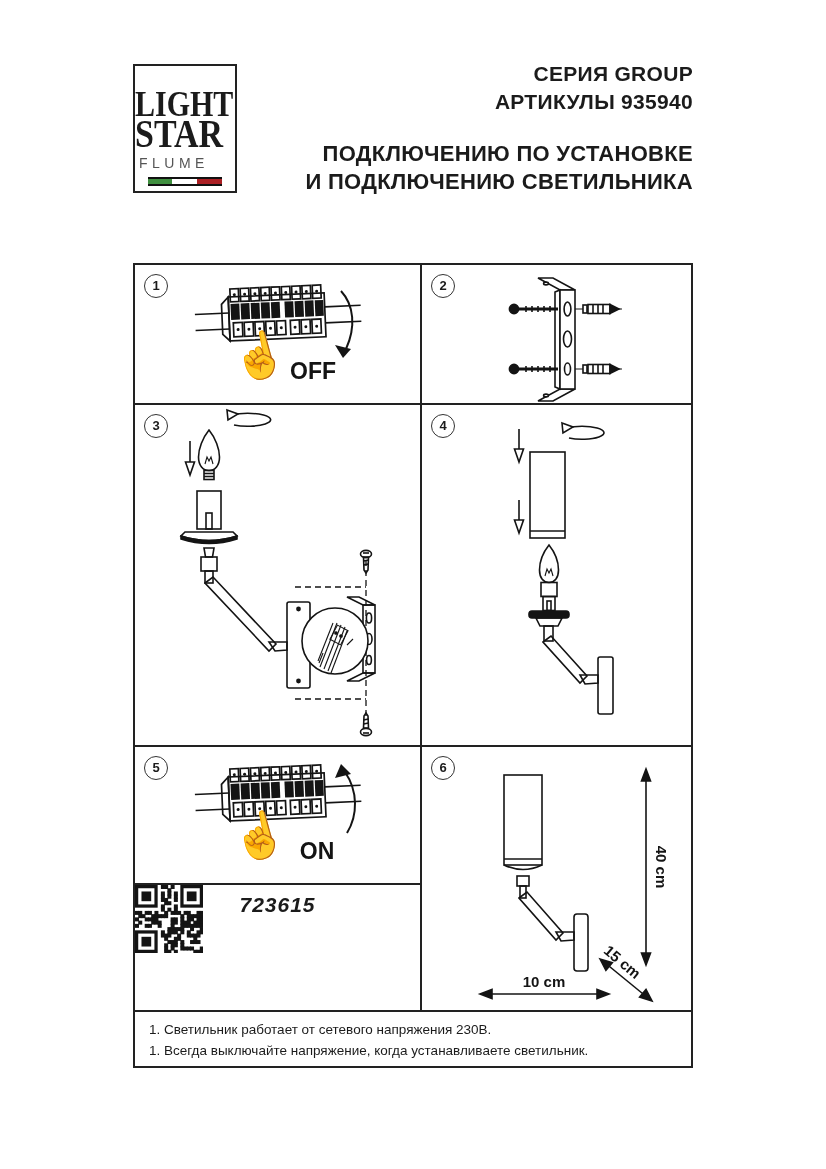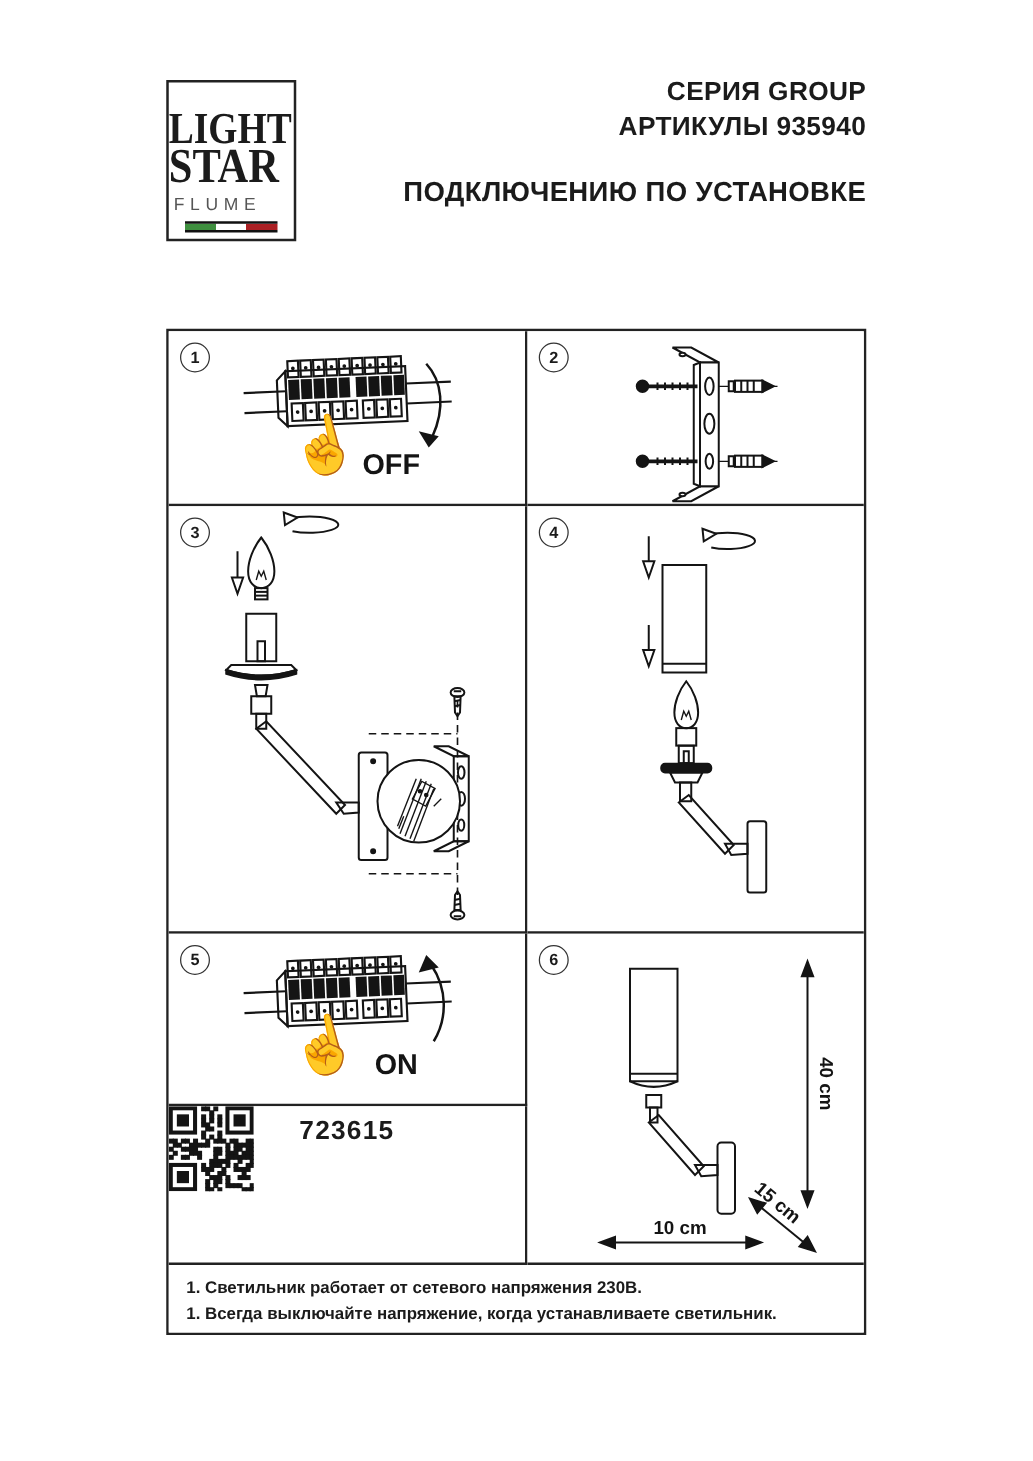--- a/index.html
+++ b/index.html
@@ -33,41 +33,42 @@
          border-radius:50%;font-size:13px;font-weight:bold;line-height:22px;text-align:center;
          color:#1b1b1b;background:#fff;z-index:2;}
   .cell svg{position:absolute;left:0;top:0;}
 
   
   .qrwrap{text-align:center;}
   .qrcode-label{font-size:21px;font-weight:bold;letter-spacing:1px;margin-top:8px;color:#1b1b1b;}
   .qrbox{margin:6px auto 0;width:68px;height:68px;}
 
   
-  .notes{font-size:13.5px;line-height:21px;color:#1b1b1b;padding:7px 10px 0 14px;font-weight:bold;}
+  .notes{font-size:13.5px;line-height:21px;color:#1b1b1b;padding:7px 10px 0 14px;}
 
   svg text{font-family:"Liberation Sans",sans-serif;}
 </style>
 </head>
 <body>
 
 <div class="page">
 
   <div class="logo">
     <div class="l1">LIGHT</div>
     <div class="l2">STAR</div>
     <div class="l3">FLUME</div>
     <div class="flagbar"></div>
   </div>
 
   <div class="hdr">
     <div class="series">СЕРИЯ GROUP</div>
     <div class="articles">АРТИКУЛЫ 935940</div>
     <div class="gap"></div>
     <div class="title1">ПОДКЛЮЧЕНИЮ ПО УСТАНОВКЕ</div>
+    <div class="title2">И ПОДКЛЮЧЕНИЮ СВЕТИЛЬНИКА</div>
   </div>
 
   <div class="grid">
 
     <div class="cell bR bB" style="left:0;top:0;width:287px;height:140px;">
       <div class="badge">1</div>
       <svg width="285" height="138" viewBox="0 0 285 138">
         <g stroke="#141414" fill="none" stroke-width="1.7">
           <g transform="rotate(-2.5 140 50)">
             <line x1="60" y1="46" x2="94" y2="46"></line>
@@ -383,21 +384,21 @@
             </g>
           </g>
           <path d="M212 86 C223 68 223 44 210 25" stroke-width="2"></path>
           <polygon points="206,17 200,31 216,27" fill="#141414" stroke="none"></polygon>
         </g>
         <text x="128" y="104" font-size="44" fill="#141414" transform="rotate(-14 128 104)" text-anchor="middle">☝</text>
         <text x="182" y="112" font-size="23" font-weight="bold" fill="#141414" text-anchor="middle">ON</text>
       </svg>
     </div>
 
-    <div class="cell bR bB qrwrap" style="left:0;top:620px;width:287px;height:127px;">
+    <div class="cell bR bB qrwrap" style="left:0;top:620px;width:287px;height:127px;font-style:italic;">
       <div class="qrcode-label">723615</div>
       <div class="qrbox">
         <svg width="68" height="68" viewBox="0 0 68 68">
             <rect x="25.90" y="0.00" width="4" height="4" fill="#141414"></rect>
             <rect x="29.14" y="0.00" width="4" height="4" fill="#141414"></rect>
             <rect x="35.62" y="0.00" width="4" height="4" fill="#141414"></rect>
             <rect x="32.38" y="3.24" width="4" height="4" fill="#141414"></rect>
             <rect x="25.90" y="6.48" width="4" height="4" fill="#141414"></rect>
             <rect x="32.38" y="6.48" width="4" height="4" fill="#141414"></rect>
             <rect x="38.86" y="6.48" width="4" height="4" fill="#141414"></rect>

